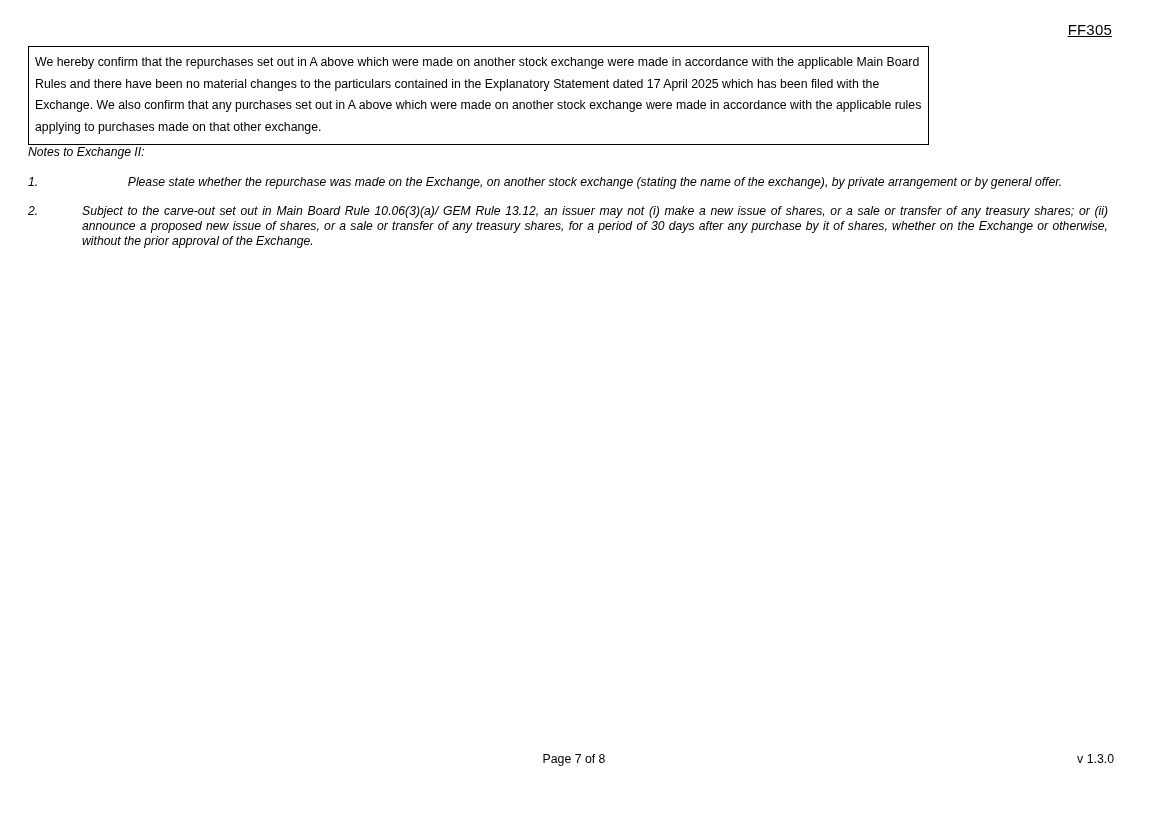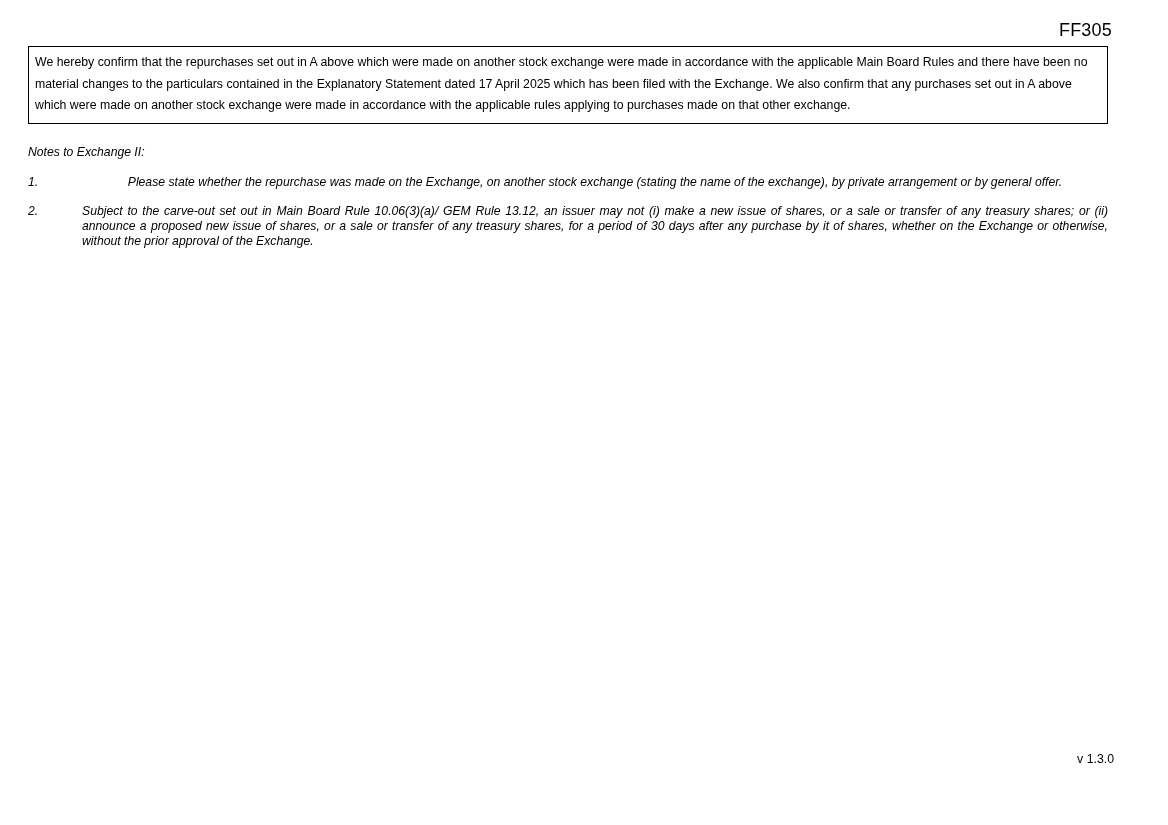--- a/index.html
+++ b/index.html
@@ -17,30 +17,31 @@
   }
   .page {
     position: relative;
     width: 1168px;
     height: 825px;
   }
   .form-code {
     position: absolute;
     top: 22px;
     right: 56px;
-    font-size: 18px;
+    font-size: 15px;
     line-height: 16px;
     text-align: center;
     letter-spacing: 0.2px;
+    text-decoration: underline;
   }
   .confirm-box {
     position: absolute;
     left: 28px;
     top: 46px;
-    width: 1080px;
+    width: 901px;
     border: 1px solid #000000;
     box-sizing: border-box;
     padding: 5px 6px 6px 6px;
   }
   .confirm-box p {
     margin: 0;
     font-size: 12.3px;
     line-height: 21.5px;
     text-align: left;
   }
@@ -113,15 +114,16 @@
     </div>
   </div>
 
   <div class="note note-2">
     <div class="note-row">
       <span class="note-num">2.</span>
       <span class="note-text">Subject to the carve-out set out in Main Board Rule 10.06(3)(a)/ GEM Rule 13.12, an issuer may not (i) make a new issue of shares, or a sale or transfer of any treasury shares; or (ii) announce a proposed new issue of shares, or a sale or transfer of any treasury shares, for a period of 30 days after any purchase by it of shares, whether on the Exchange or otherwise, without the prior approval of the Exchange.</span>
     </div>
   </div>
 
+  <div class="footer-page">Page 7 of 8</div>
   <div class="footer-version">v 1.3.0</div>
 
 </div>
 
 </body></html>

